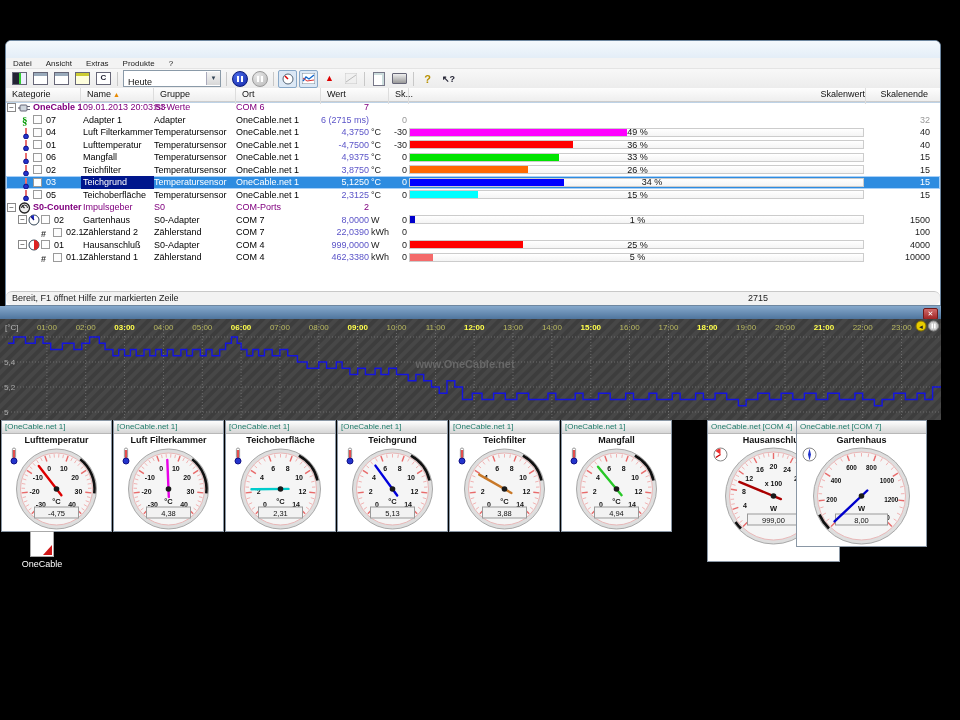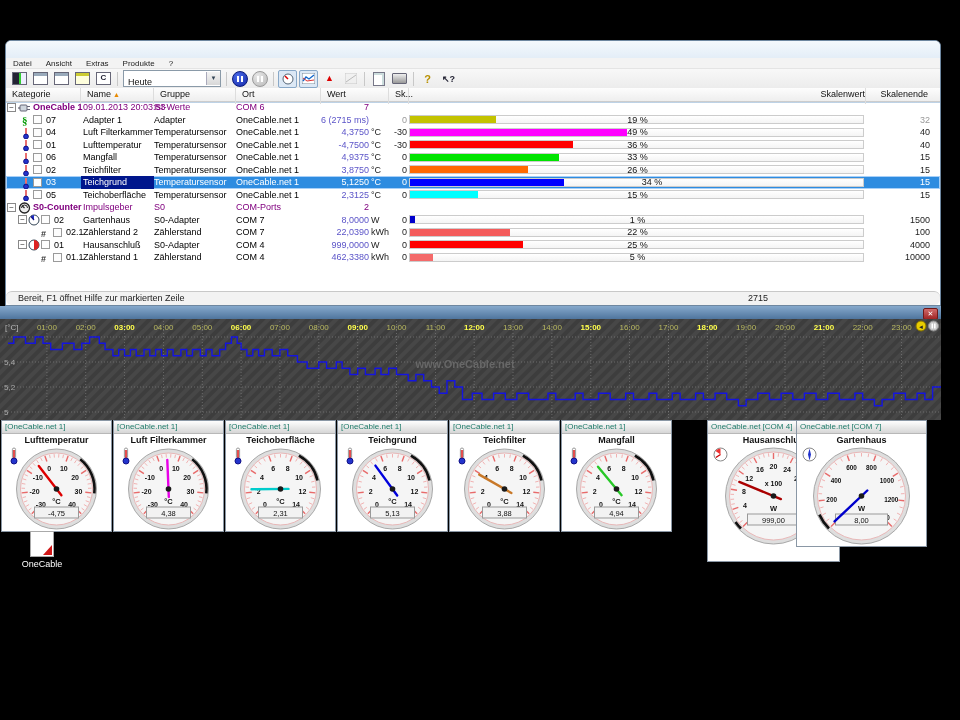--- a/index.html
+++ b/index.html
@@ -75,21 +75,21 @@
     font-size:8px;line-height:7px;text-align:center;color:#333;box-sizing:border-box;}
   .cbx{position:absolute;width:9px;height:9px;top:1.5px;background:#fdfdfd;border:1px solid #9a9a9a;box-sizing:border-box;}
   .ticon{position:absolute;top:0.5px;width:12px;height:12px;}
   .idtxt{position:absolute;top:0;}
   .trow.selected{background:#2e8ce0;}
   .trow.selected .cell,.trow.selected .idtxt,.trow.selected .num,.trow.selected .unit,.trow.selected .c-sk,.trow.selected .c-end{color:#fff !important;}
   .trow.selected .c-name{background:#00168c;color:#fff !important;}
   .trow.selected .bar-pct{color:#111 !important;padding-left:29px;}
   .trow.selected{outline:1px solid #a8d0f8;outline-offset:-1px;}
   .statusbar{position:absolute;left:0;bottom:0;right:0;height:14px;background:#f2f2f2;border-top:1px solid #c8c8c8;
-    font-size:9px;color:#222;line-height:13px;padding-left:12px;box-sizing:border-box;border-radius:6px;}
+    font-size:9px;color:#222;line-height:13px;padding-left:6px;box-sizing:border-box;border-radius:6px;}
   .statusbar .right-val{position:absolute;left:742px;top:0;}
 
   
   .chart-window{position:absolute;left:0;top:306px;width:941px;height:114px;background:#444;}
   .chart-titlebar{position:absolute;left:0;top:0;right:0;height:13px;
     background:linear-gradient(#86a9cc,#4f759e);color:#fff;font-size:8.5px;line-height:13px;padding-left:4px;
     box-sizing:border-box;}
   .chart-close{position:absolute;right:3px;top:1.5px;width:13px;height:10px;background:linear-gradient(#d06a6a,#a02424);
     border:1px solid #701818;border-radius:2px;color:#fff;font-size:7px;line-height:9px;text-align:center;}
   .chart-plot{position:absolute;left:0;top:13px;right:0;bottom:0;}
@@ -244,26 +244,20 @@
             <div class="cbx" style="left:27px"></div>
             <span class="idtxt" style="left:40px">07</span>
           </div>
           <div class="cell c-name">Adapter 1</div>
           <div class="cell c-gruppe">Adapter</div>
           <div class="cell c-ort">OneCable.net 1</div>
           <div class="cell c-wert">
             <span class="num">6 (2715 ms)</span>
           </div>
           <div class="cell c-sk" style="color: rgb(153, 153, 153);">0</div>
-          <div class="cell c-bar">
-            <div class="bar-track">
-              <div class="bar-fill" style="width:19%;background:#c3c300"></div>
-            </div>
-            <div class="bar-pct">19 %</div>
-          </div>
           <div class="cell c-end" style="color: rgb(153, 153, 153);">32</div>
         </div>
         <div class="trow" style="top: 25px;">
           <div class="cell c-tree">
             <span class="ticon" style="left:14px"><svg width="12" height="12" viewBox="0 0 12 12">
                 <line x1="6" y1="1" x2="6" y2="8" stroke="#d22" stroke-width="2"></line>
                 <line x1="6" y1="1" x2="6" y2="8" stroke="#fff" stroke-width="0.7"></line>
                 <circle cx="6" cy="9.5" r="2.4" fill="#23c" stroke="#118"></circle>
               </svg></span>
             <div class="cbx" style="left:27px"></div>
@@ -471,26 +465,20 @@
             <span class="idtxt" style="left:60px">02.1</span>
           </div>
           <div class="cell c-name">Zählerstand 2</div>
           <div class="cell c-gruppe">Zählerstand</div>
           <div class="cell c-ort">COM 7</div>
           <div class="cell c-wert">
             <span class="num">22,0390</span>
             <span class="unit">kWh</span>
           </div>
           <div class="cell c-sk">0</div>
-          <div class="cell c-bar">
-            <div class="bar-track">
-              <div class="bar-fill" style="width:22%;background:#f45b5b"></div>
-            </div>
-            <div class="bar-pct">22 %</div>
-          </div>
           <div class="cell c-end">100</div>
         </div>
         <div class="trow" style="top: 137.5px;">
           <div class="cell c-tree">
             <div class="expander" style="left:12px">−</div>
             <span class="ticon" style="left:22px"><svg width="12" height="12" viewBox="0 0 12 12">
                 <circle cx="6" cy="6" r="5" fill="#fff" stroke="#345"></circle>
                 <path d="M6,1 A5,5 0 0 1 6,11 Z" fill="#d22"></path>
               </svg></span>
             <div class="cbx" style="left:35px"></div>

